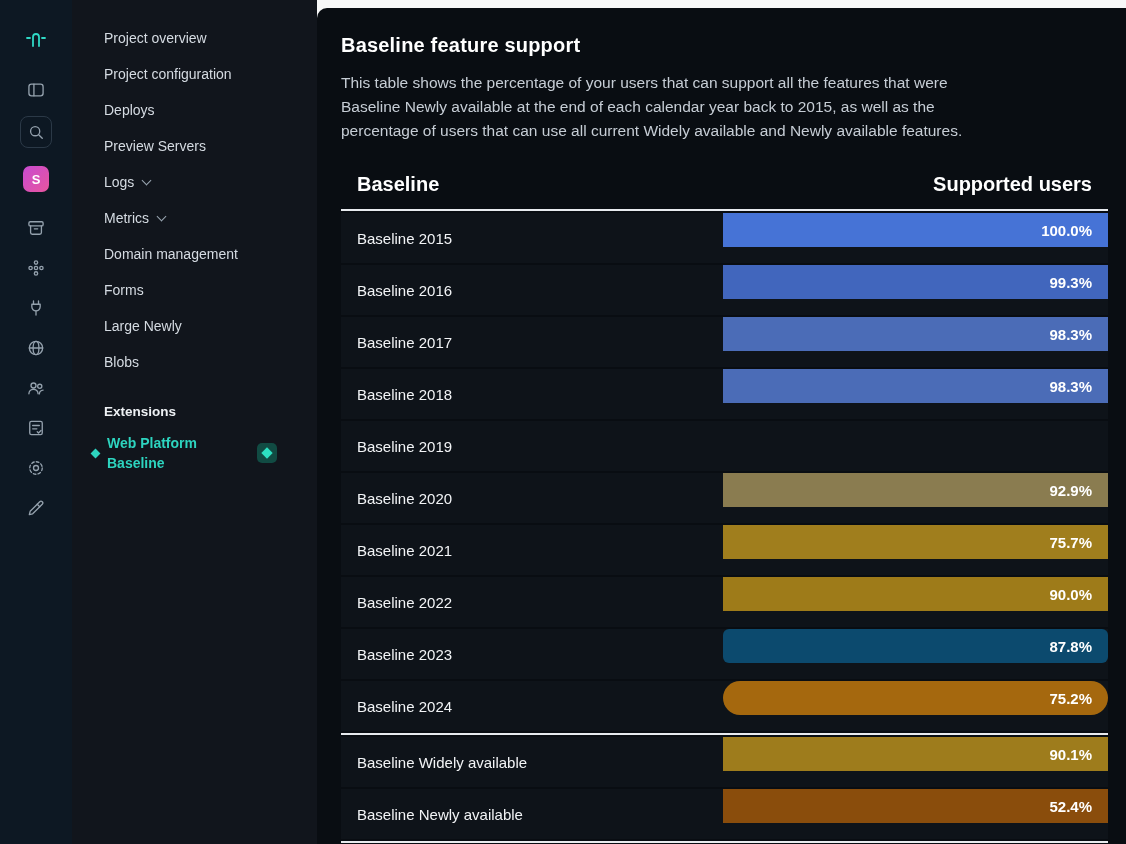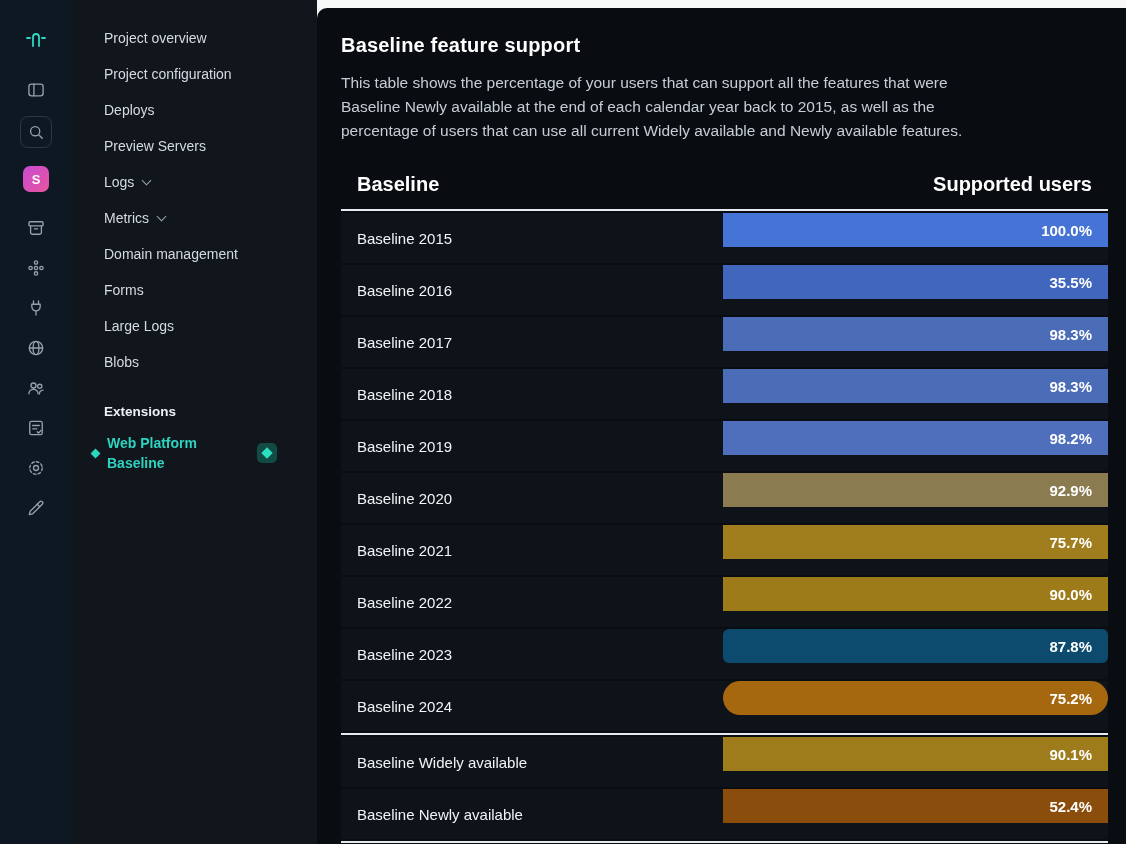--- a/index.html
+++ b/index.html
@@ -205,21 +205,21 @@
           <span>Metrics</span>
           <span class="chev"></span>
         </li>
         <li class="nav-item">
           <span>Domain management</span>
         </li>
         <li class="nav-item">
           <span>Forms</span>
         </li>
         <li class="nav-item">
-          <span>Large Logs</span>
+          <span>Large Newly</span>
         </li>
         <li class="nav-item">
           <span>Blobs</span>
         </li>
       </ul>
     <div class="section-heading">Extensions</div>
     <div class="extension">
       <span class="diamond-bullet"></span>
       <span class="ext-label">Web Platform Baseline</span>
       <span class="ext-badge">
@@ -241,40 +241,37 @@
         <div class="tbody" id="tbody">
             <div class="row">
               <span class="row-label">Baseline 2015</span>
               <div class="bar" style="background: rgb(70, 115, 214);">
                 <span class="pct">100.0%</span>
               </div>
             </div>
             <div class="row">
               <span class="row-label">Baseline 2016</span>
               <div class="bar" style="background: rgb(65, 102, 189);">
-                <span class="pct">35.5%</span>
+                <span class="pct">99.3%</span>
               </div>
             </div>
             <div class="row">
               <span class="row-label">Baseline 2017</span>
               <div class="bar" style="background: rgb(75, 108, 183);">
                 <span class="pct">98.3%</span>
               </div>
             </div>
             <div class="row">
               <span class="row-label">Baseline 2018</span>
               <div class="bar" style="background: rgb(75, 108, 183);">
                 <span class="pct">98.3%</span>
               </div>
             </div>
             <div class="row">
               <span class="row-label">Baseline 2019</span>
-              <div class="bar" style="background: rgb(79, 111, 188);">
-                <span class="pct">98.2%</span>
-              </div>
             </div>
             <div class="row">
               <span class="row-label">Baseline 2020</span>
               <div class="bar" style="background: rgb(138, 124, 80);">
                 <span class="pct">92.9%</span>
               </div>
             </div>
             <div class="row">
               <span class="row-label">Baseline 2021</span>
               <div class="bar" style="background: rgb(160, 126, 29);">

